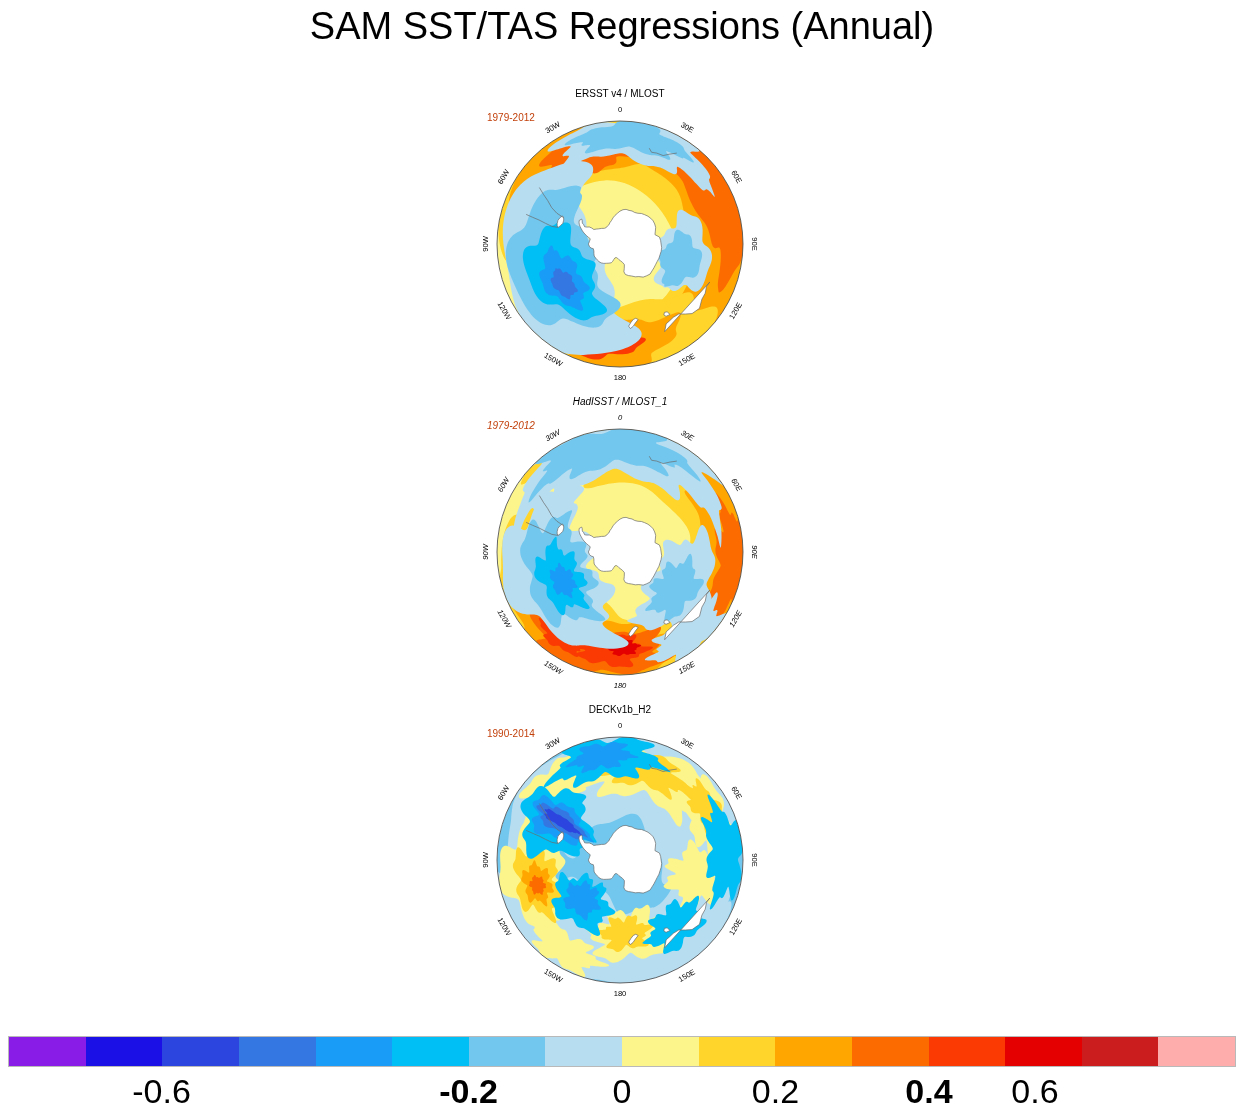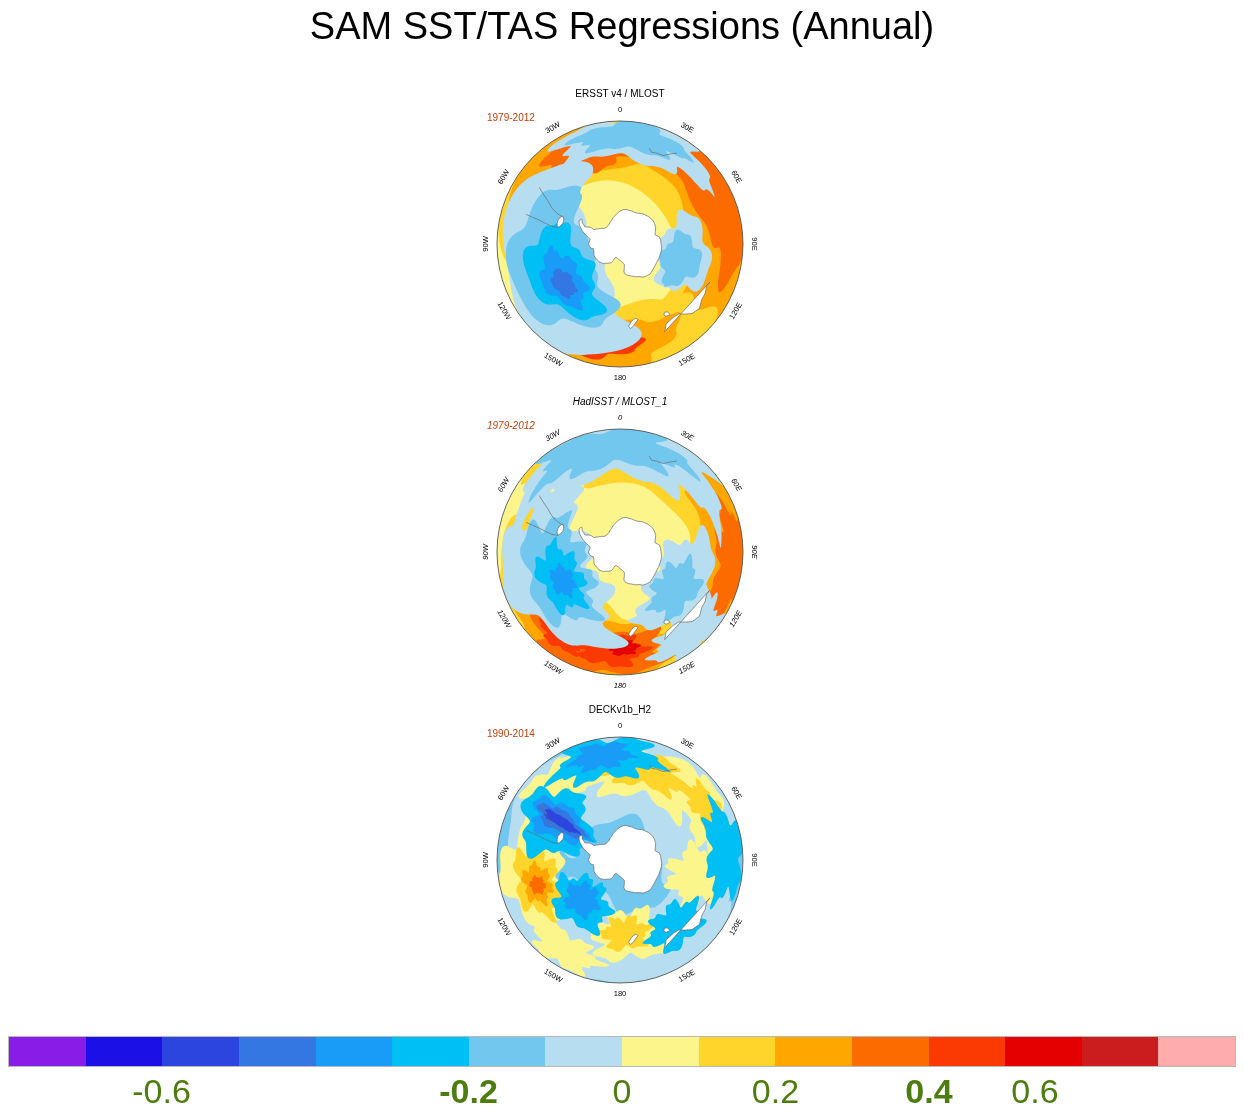--- a/index.html
+++ b/index.html
@@ -99,21 +99,21 @@
     left: 0;
     top: 1068px;
     width: 1244px;
     height: 46px;
   }
   .cb-tick {
     position: absolute;
     top: 0;
     transform: translateX(-50%);
     font-size: 34px;
-    color: #4d7c0f;
+    color: #000000;
     white-space: nowrap;
     line-height: 46px;
   }
 </style>
 </head>
 <body>
 
 <div class="figure">
 
   <div class="fig-title">SAM SST/TAS Regressions (Annual)</div>

